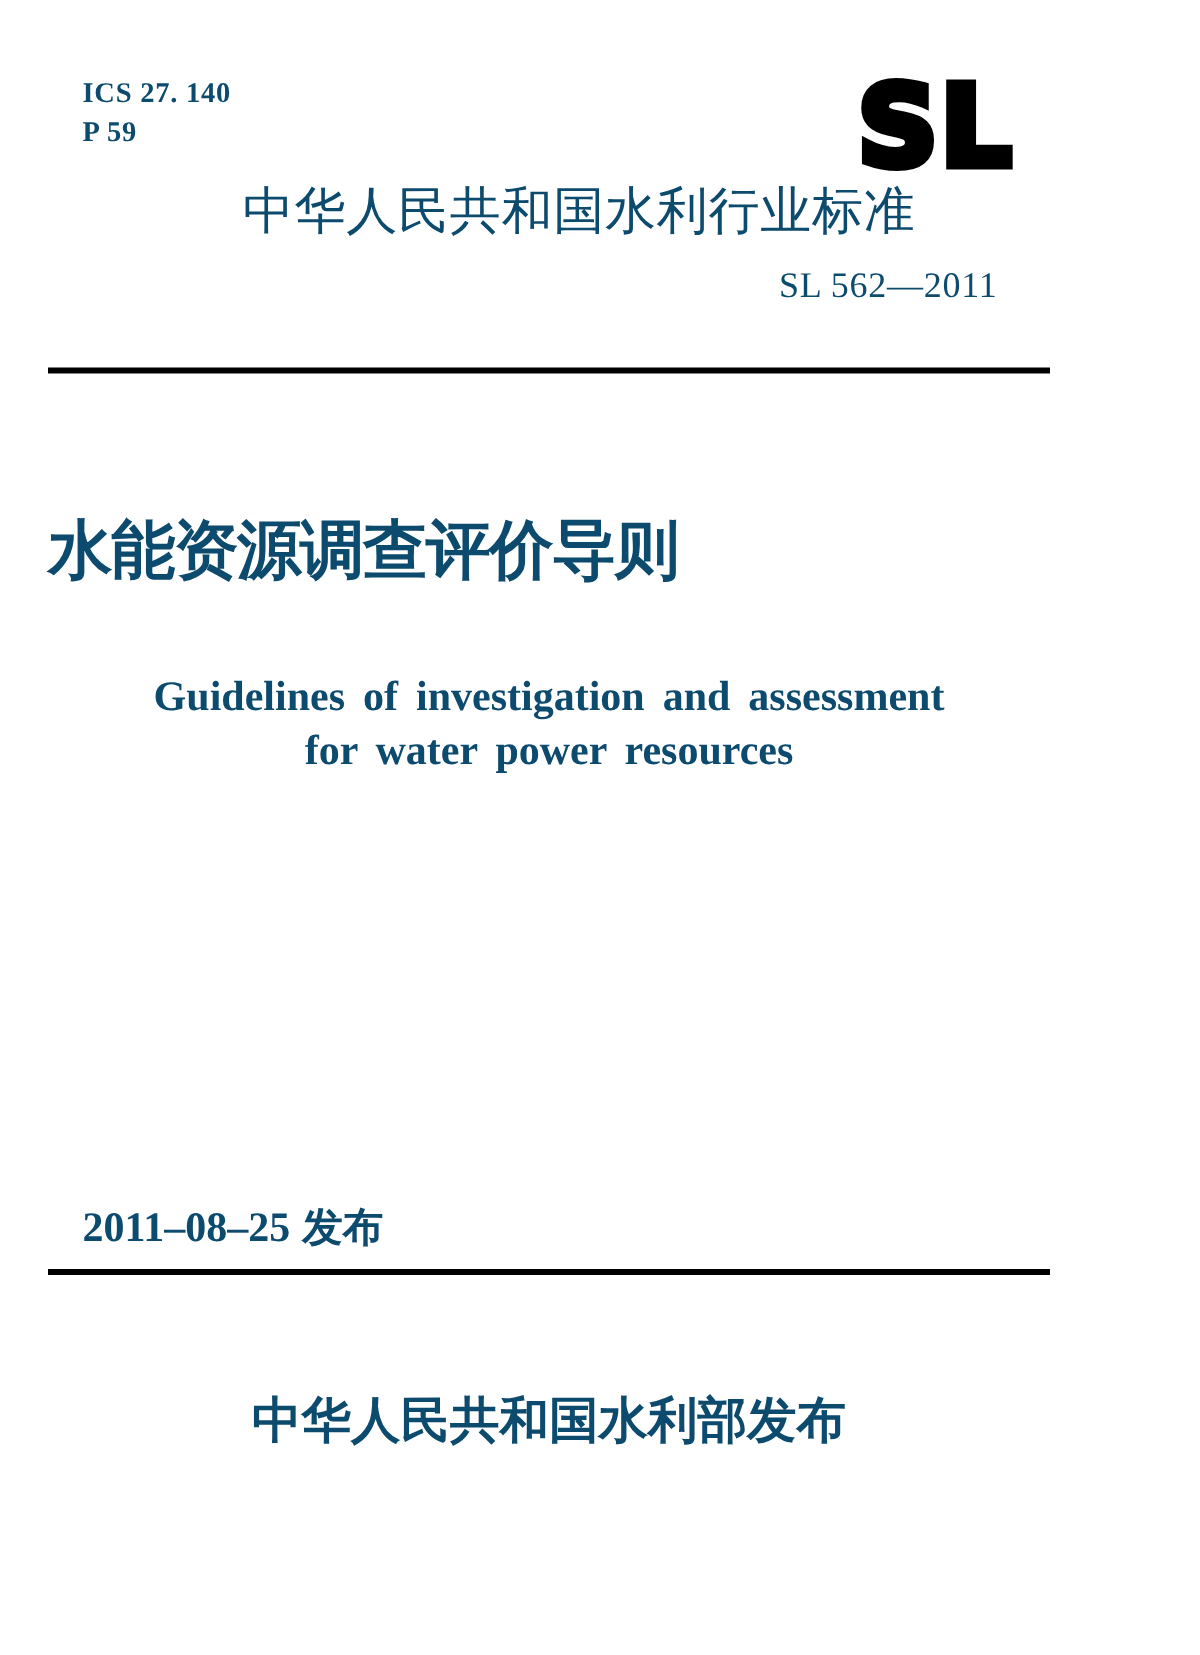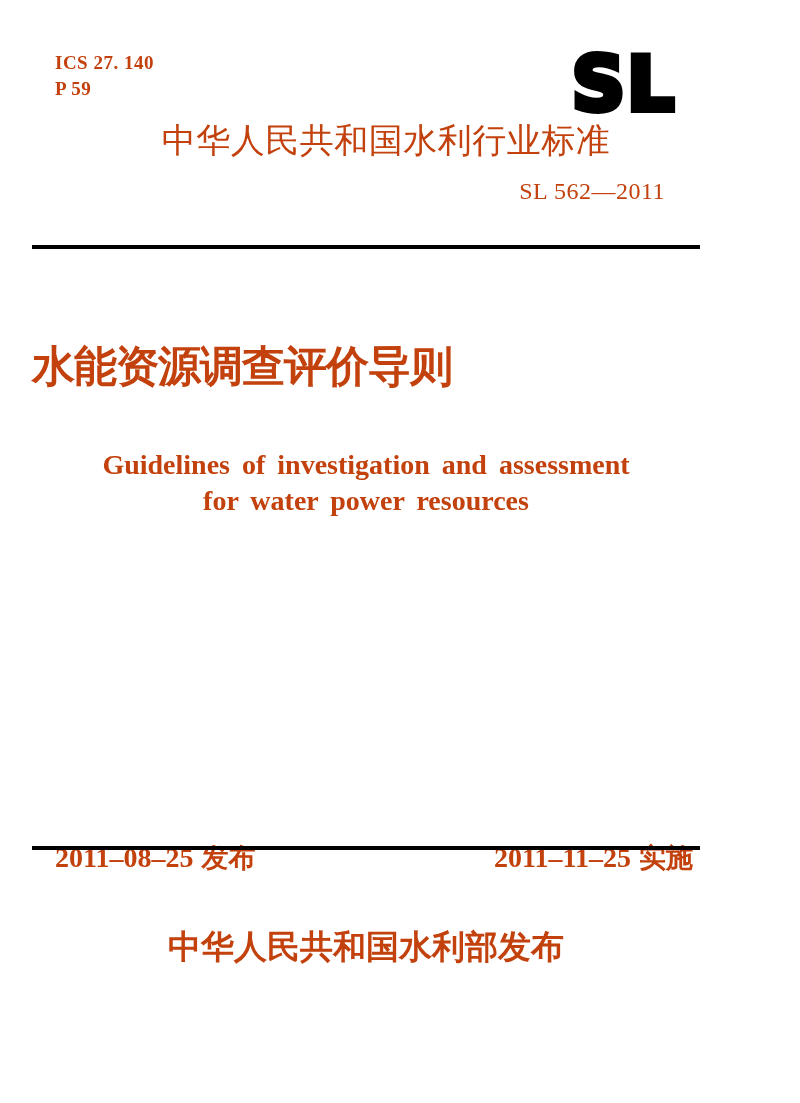--- a/index.html
+++ b/index.html
@@ -5,21 +5,21 @@
   html, body {
     margin: 0;
     padding: 0;
     background: #ffffff;
   }
   .page {
     position: relative;
     width: 800px;
     height: 1103px;
     background: #ffffff;
-    color: #c2410c;
+    color: #0c4a6e;
     overflow: hidden;
     font-family: "Liberation Serif", "DejaVu Serif", serif;
   }
   .serif  { font-family: "Liberation Serif", "DejaVu Serif", serif; }
   .sans   { font-family: "Liberation Sans", "DejaVu Sans", sans-serif; }
 
   
   .ics-block {
     position: absolute;
     left: 55px;
@@ -97,21 +97,20 @@
     margin-top: 37px;
   }
 
   
   .date-block {
     position: absolute;
     top: 800px;
     font-weight: bold;
     font-size: 28px;
     white-space: nowrap;
-    margin-top: 40px;
   }
   .date-issue { left: 55px; }
   .date-impl  { right: 107px; }
   .date-block .date-label {
     margin-left: 8px;
     font-size: 27px;
   }
 
   
   .publisher {
@@ -150,23 +149,20 @@
 
   <div class="en-title serif">
     <div>Guidelines of investigation and assessment</div>
     <div>for water power resources</div>
   </div>
 
   <div class="date-block date-issue">
     <span class="serif">2011–08–25</span><span class="sans date-label">发布</span>
   </div>
 
-  <div class="date-block date-impl">
-    <span class="serif">2011–11–25</span><span class="sans date-label">实施</span>
-  </div>
 
   <div class="rule rule-bottom"></div>
 
   <div class="publisher sans">
     <span>中华人民共和国水利部</span>
     <span>发布</span>
   </div>
 
 </div>
 

